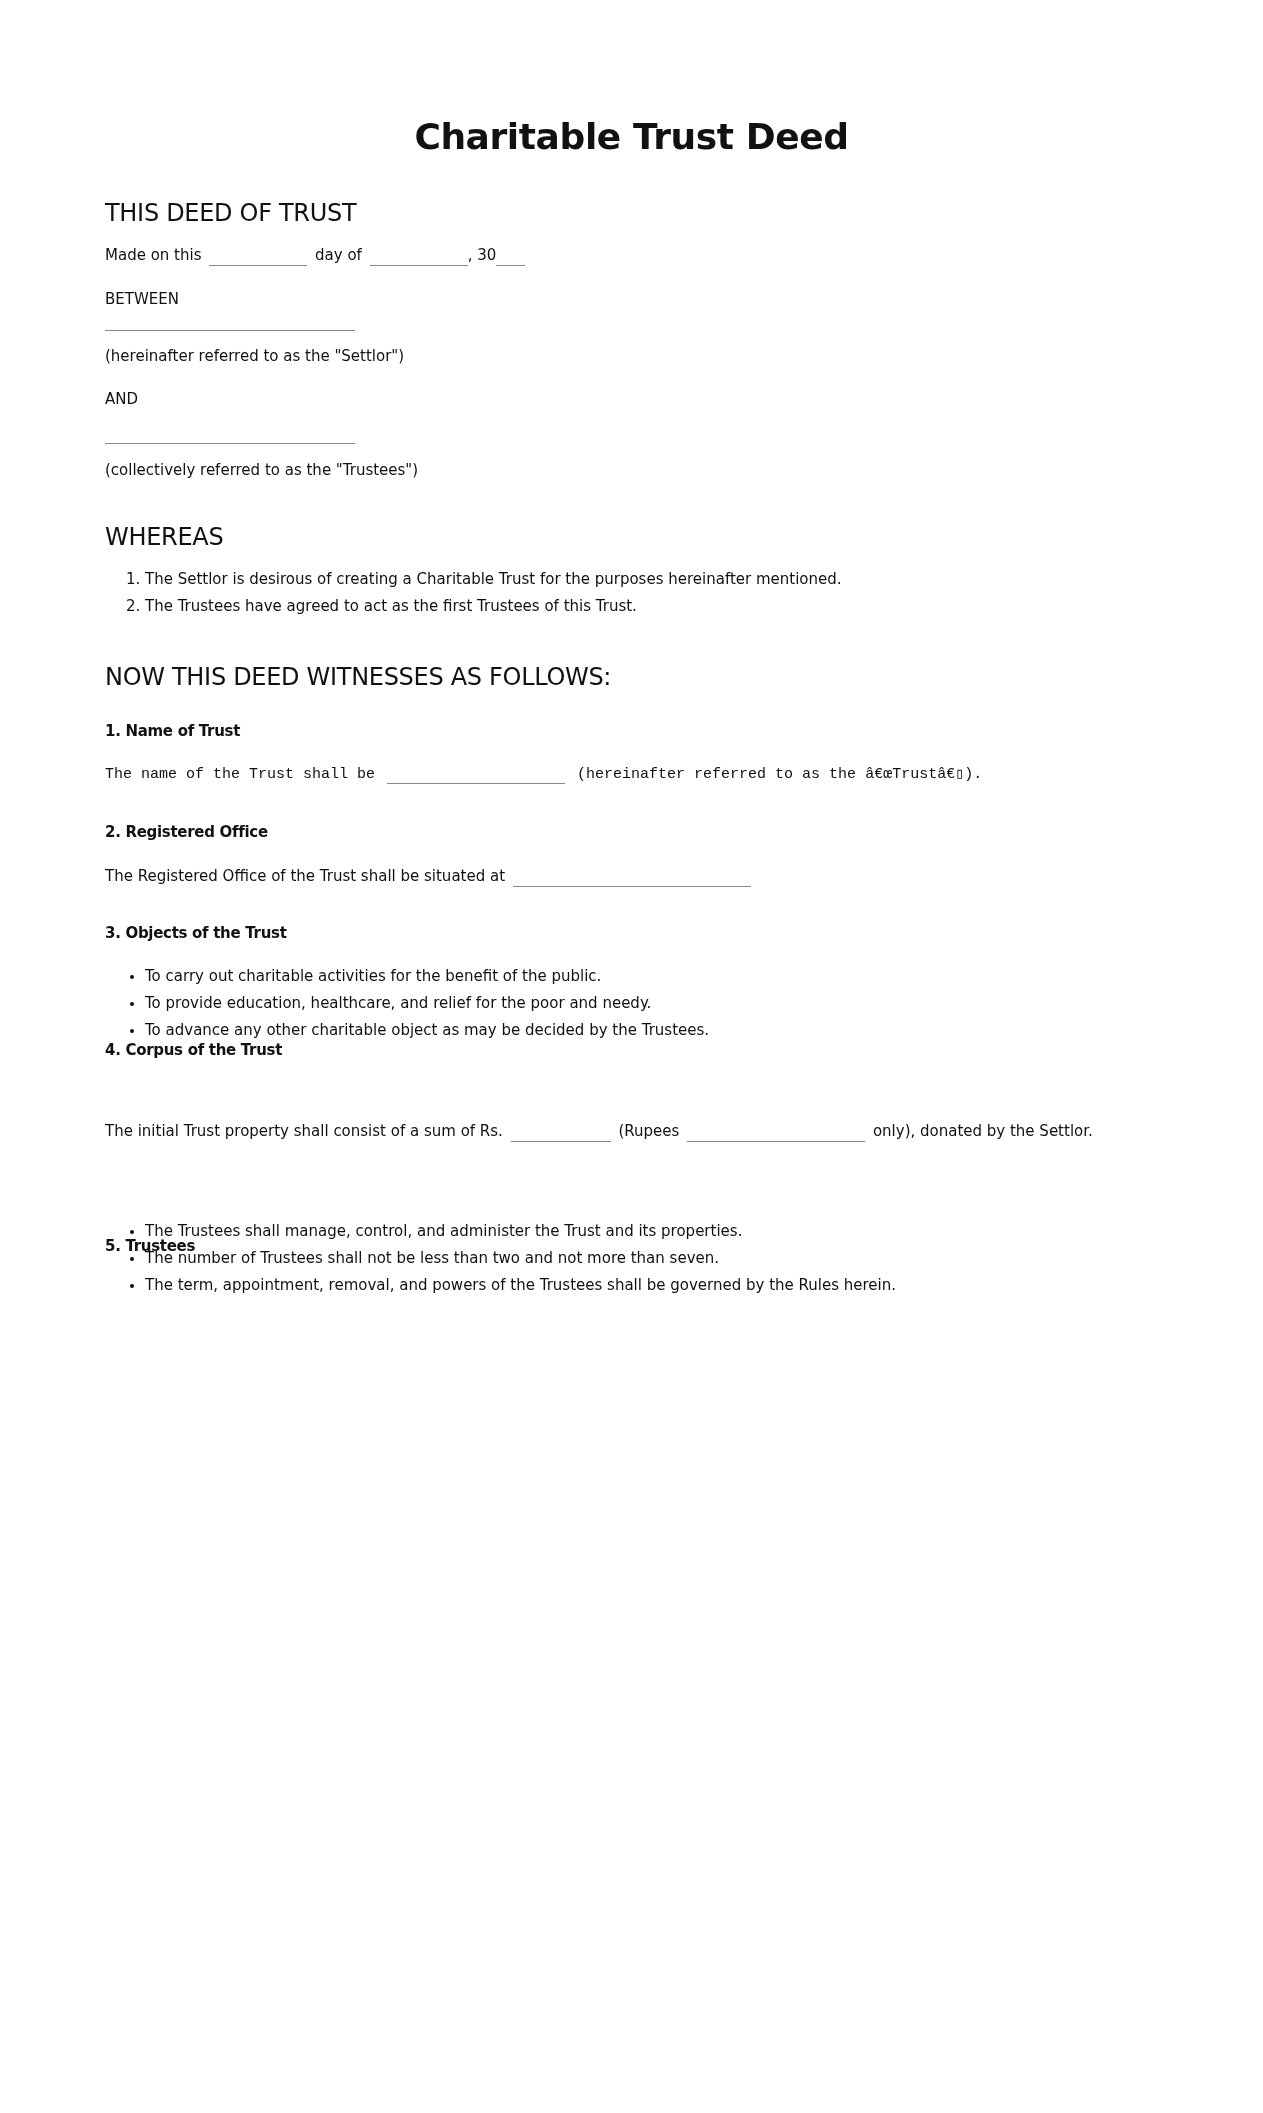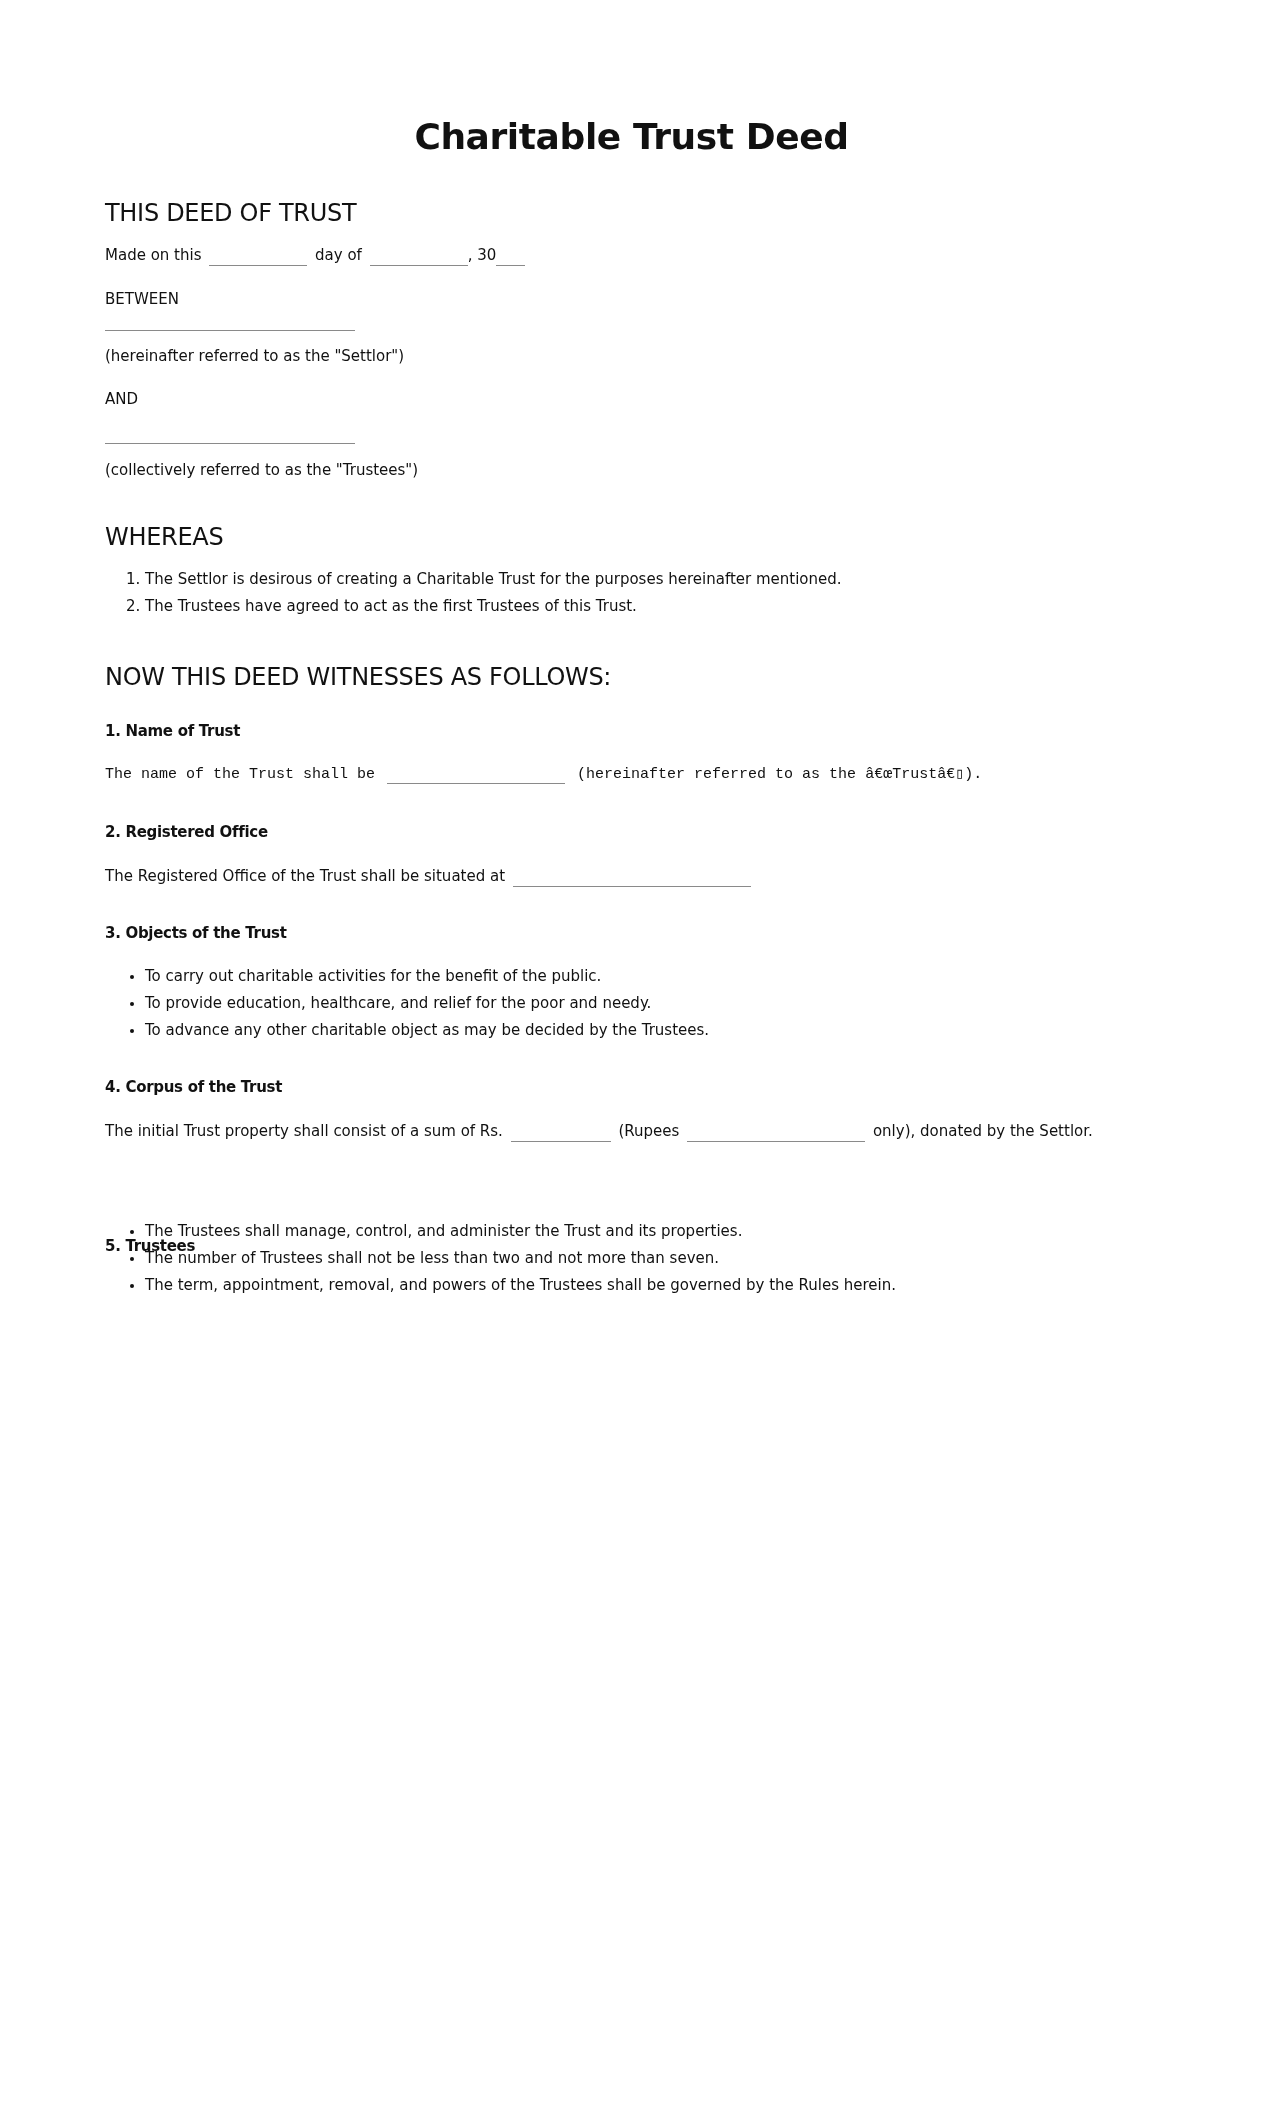--- a/index.html
+++ b/index.html
@@ -78,21 +78,21 @@
     <span class="blank" style="width:238px;"></span>
   </p>
 
   <h3 class="abs" style="top:910px;">3. Objects of the Trust</h3>
   <ul class="abs" style="top:952px;">
     <li>To carry out charitable activities for the benefit of the public.</li>
     <li>To provide education, healthcare, and relief for the poor and needy.</li>
     <li>To advance any other charitable object as may be decided by the Trustees.</li>
   </ul>
 
-  <h3 class="abs" style="top:1064px;">4. Corpus of the Trust</h3>
+  <h3 class="abs" style="top:1027px;">4. Corpus of the Trust</h3>
   <p class="abs" style="top:1108px;">
     <span>The initial Trust property shall consist of a sum of Rs.</span>
     <span class="blank" style="width:100px;"></span>
     <span>(Rupees</span>
     <span class="blank" style="width:178px;"></span>
     <span>only), donated by the Settlor.</span>
   </p>
 
   <h3 class="abs" style="top:1223px;">5. Trustees</h3>
   <ul class="abs" style="top:1207px;">

